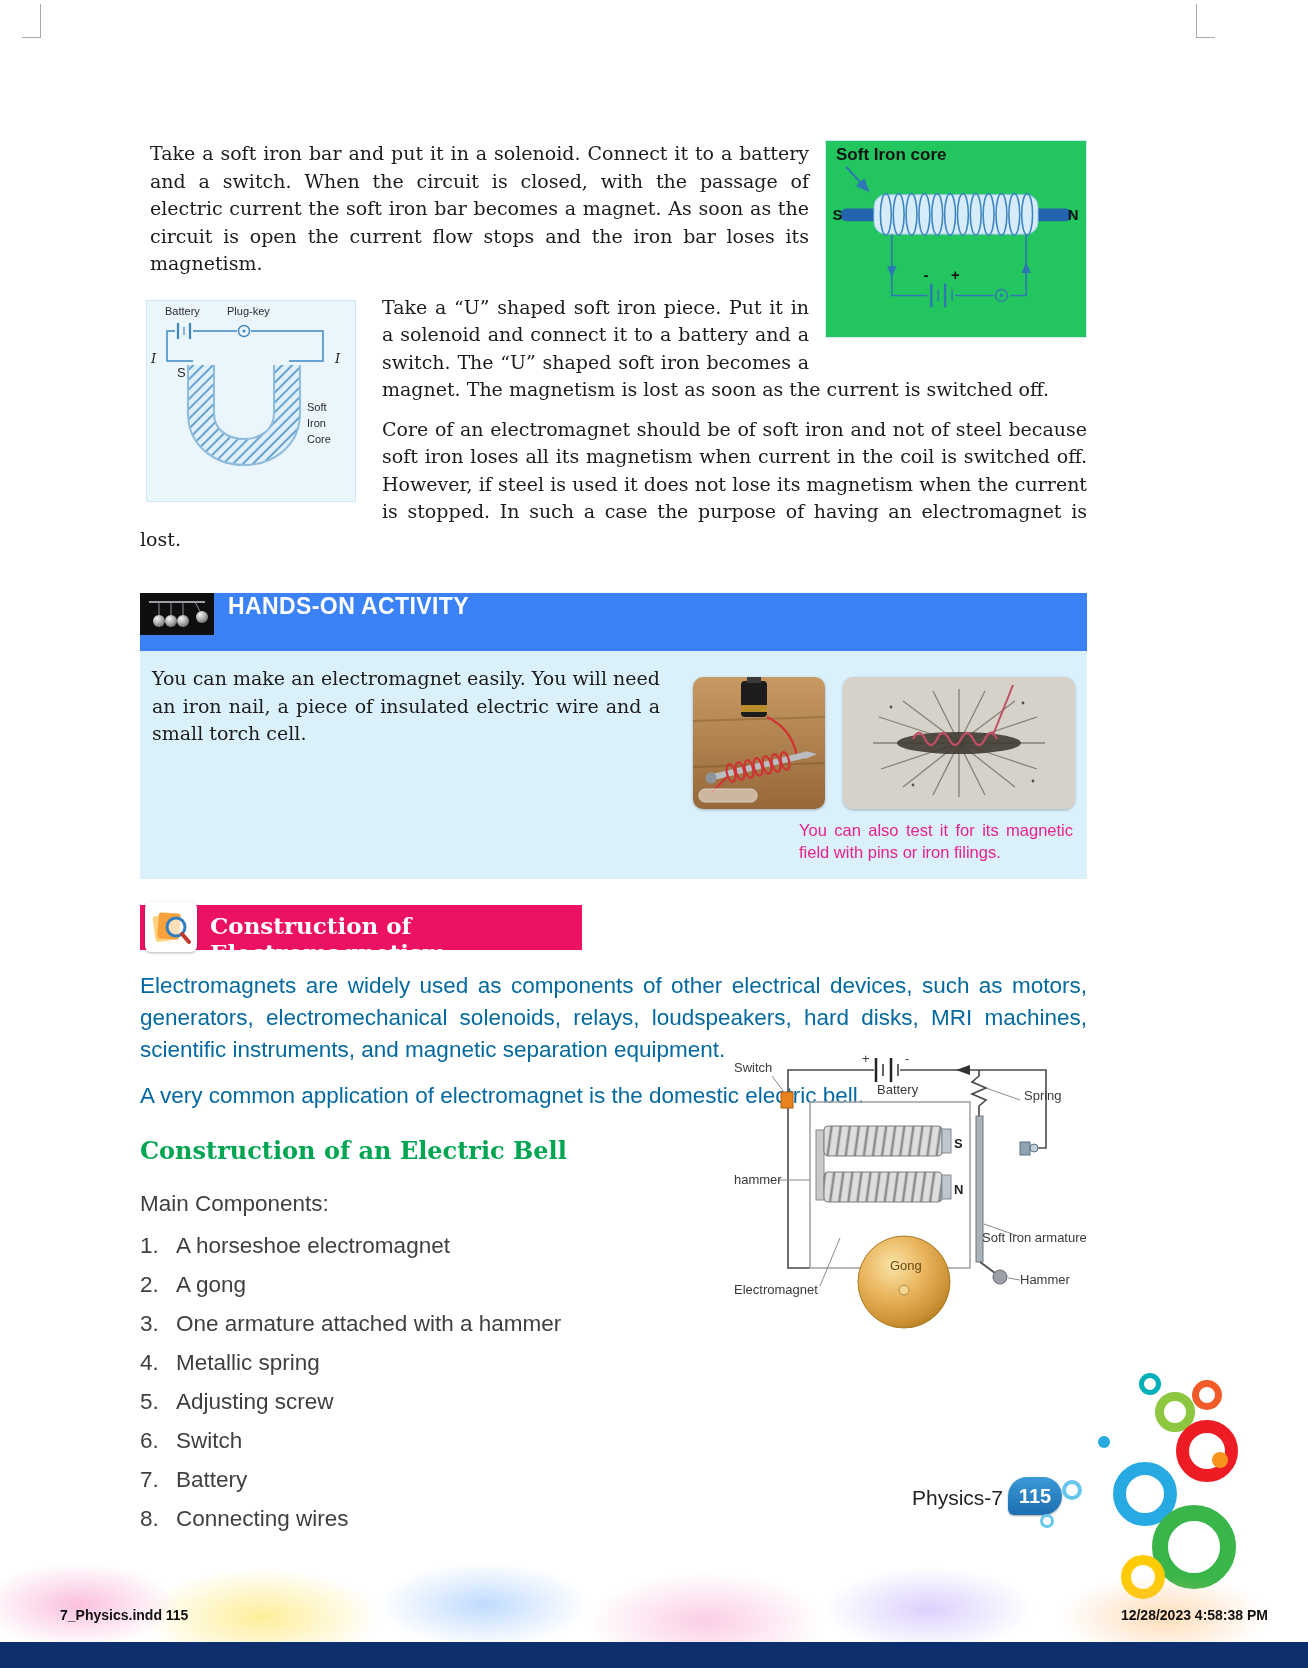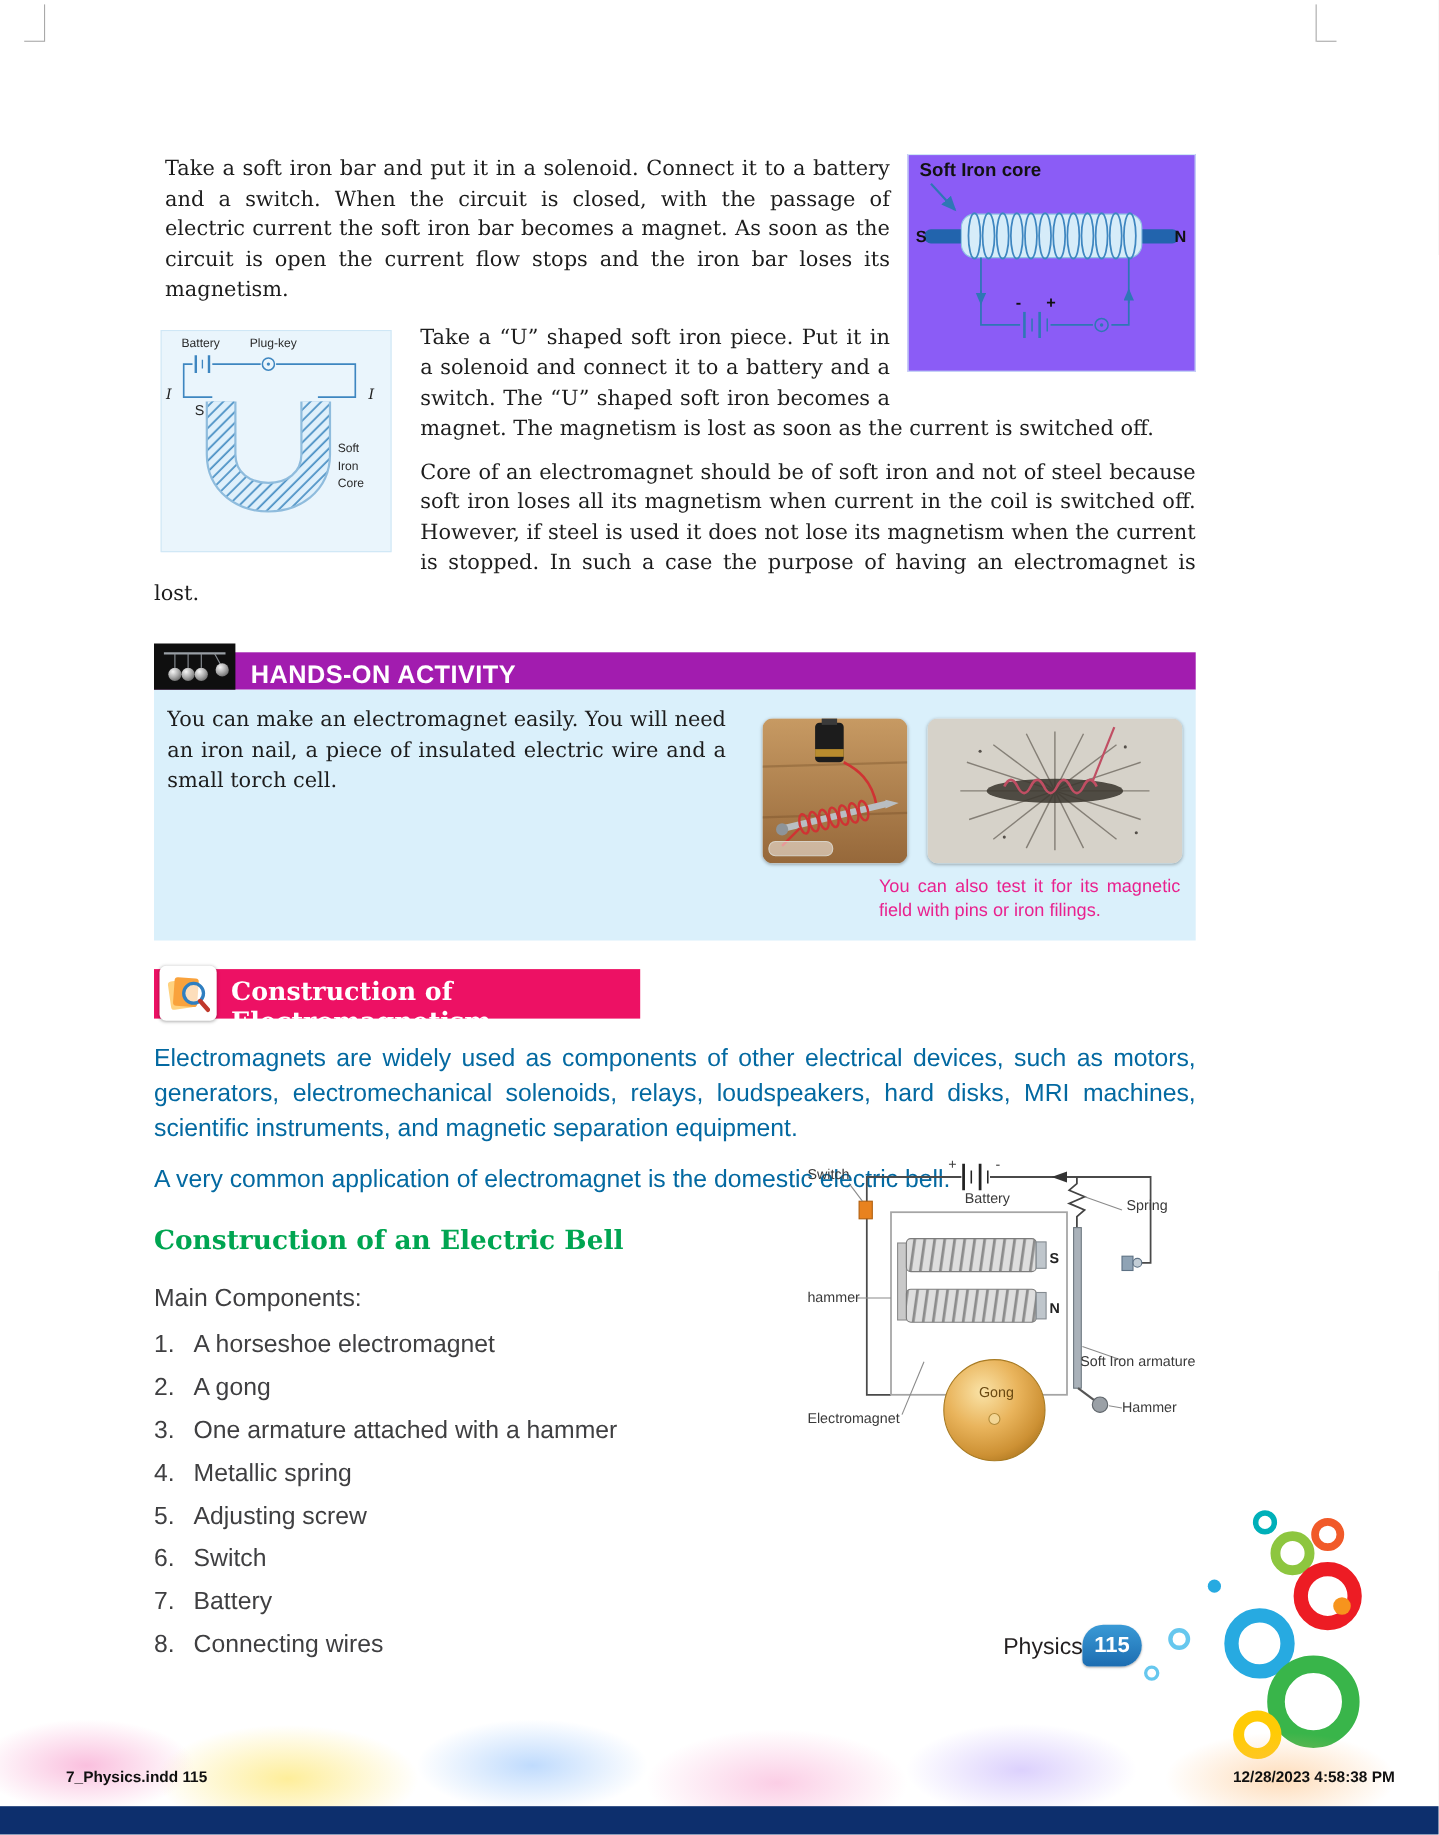--- a/index.html
+++ b/index.html
@@ -7,31 +7,31 @@
   .page { position:relative; width:1308px; height:1668px; background:#ffffff; overflow:hidden;
           font-family:"Liberation Sans", sans-serif; }
 
   .crop { position:absolute; background:#a9a9a9; }
 
   .content { position:absolute; left:140px; top:138px; width:947px; }
 
   .serif { font-family:"DejaVu Serif", serif; font-size:19px; line-height:27.5px;
            color:#1c1c1c; text-align:justify; margin:0; }
 
-  .fig { border:1px solid #cfe7f6; background:#8b5cf6; }
+  .fig { border:1px solid #cfe7f6; background:#22c55e; }
   .fig-sol { float:right; width:262px; height:198px; margin:0 0 12px 16px; padding:4px 6px; }
   .fig-sol-title { font-weight:bold; font-size:17px; color:#121212; padding-left:4px; }
   .fig-u { float:left; width:210px; height:202px; margin:6px 26px 6px 6px; background:#eaf5fc; }
 
   .p1 { margin:2px 0 16px 10px; }
   .p2 { margin:8px 0 12px 0; }
   .p3 { margin:0; }
   .clear { clear:both; }
 
-  .hands-banner { margin-top:40px; height:34px; background:#a21caf; display:flex; align-items:flex-end; }
+  .hands-banner { margin-top:40px; height:58px; background:#3b82f6; display:flex; align-items:flex-start; }
   .hands-icon-box { width:74px; height:42px; background:#0f0f0f; display:flex; align-items:center; justify-content:center; }
   .hands-title { color:#fff; font-weight:bold; font-size:23px; margin-left:14px; letter-spacing:.4px; }
 
   .activity-box { background:#daf0fb; padding:14px 12px 16px 12px; display:flex; }
   .activity-text { width:508px; margin-right:16px; }
   .activity-right { flex:1;margin-top:12px; }
   .photos { display:flex; gap:18px; justify-content:flex-end; }
   .photo { border-radius:10px; overflow:hidden; box-shadow:0 1px 3px rgba(0,0,0,.28); line-height:0; }
   .caption { font-size:16.5px; line-height:22px; color:#e9218e; width:274px;
              margin:10px 2px 0 auto; text-align:justify; }
@@ -53,21 +53,21 @@
   .mc-title { margin-top:26px; font-size:22.5px; color:#3f3f41; }
   .mc-list { margin-top:16px; }
   .mc-item { display:flex; font-size:22.5px; color:#3f3f41; margin-bottom:13px; }
   .mc-num { width:36px; flex:none; }
 
   .bell { position:absolute; left:724px; top:1030px; width:372px; height:312px; }
   .bell text { font-size:13px; fill:#3a3a3a; }
   .bell .pole { font-weight:bold; fill:#222; }
 
   .brand { position:absolute; left:912px; top:1486px; font-size:21px; color:#231f20; }
-  .badge { position:absolute; left:984px; top:1477px; width:54px; height:38px;
+  .badge { position:absolute; left:1008px; top:1477px; width:54px; height:38px;
            background:linear-gradient(#3a9ad6,#1d6db1); border-radius:19px 19px 19px 6px;
            color:#fff; font-weight:bold; font-size:20px; display:flex; align-items:center; justify-content:center;
            box-shadow:0 1px 2px rgba(0,0,0,.35); }
   .ring { position:absolute; border-radius:50%; }
   .dot  { position:absolute; border-radius:50%; }
 
   .watercolor { position:absolute; left:0; top:1545px; width:1308px; height:100px;
     background:
       radial-gradient(140px 60px at 6% 60%,  rgba(244,114,182,.45), transparent 70%),
       radial-gradient(170px 70px at 20% 72%, rgba(253,224,71,.55), transparent 70%),

